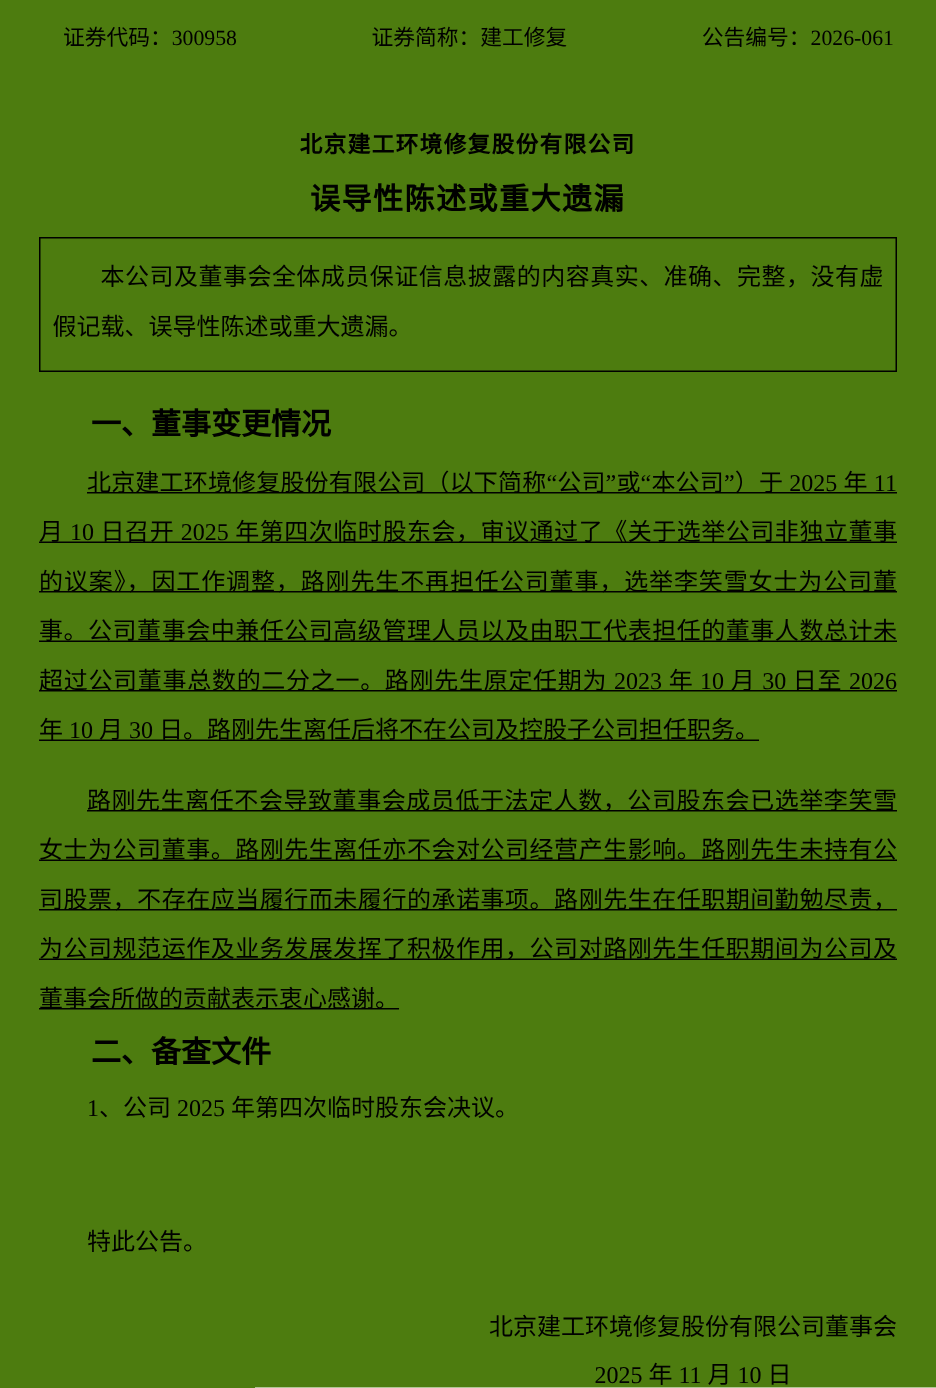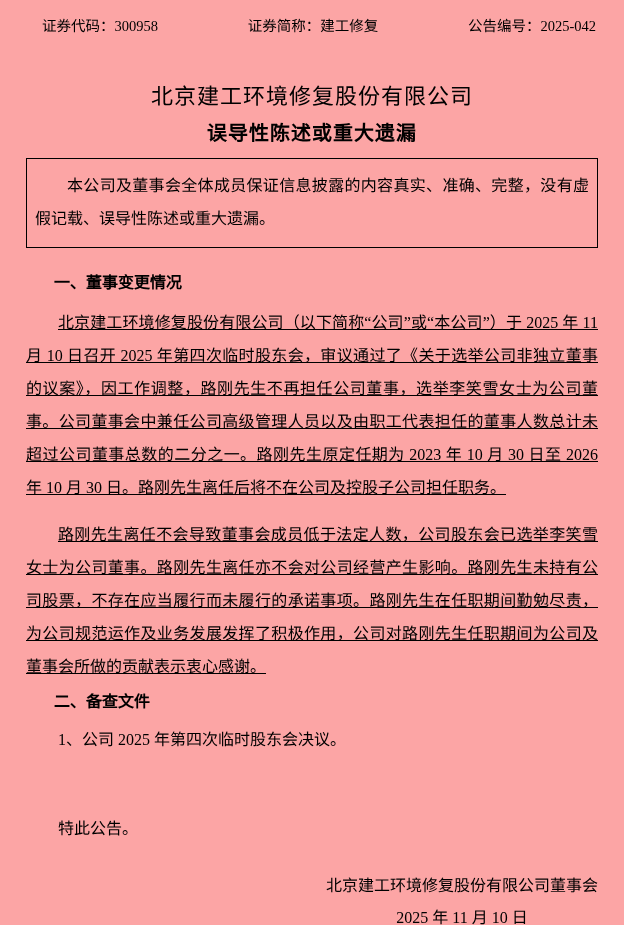--- a/index.html
+++ b/index.html
@@ -2,42 +2,42 @@
 <html lang="zh-CN"><head>
 <meta charset="utf-8">
 <style>
   * { margin: 0; padding: 0; box-sizing: border-box; }
   html, body { background: #ffffff; }
   .page {
     position: relative;
     width: 624px;
     height: 925px;
     margin: 0 auto;
-    background: #fca5a5;
+    background: #4d7c0f;
     color: #000000;
     font-family: "Liberation Serif", "DejaVu Serif", serif;
     font-size: 16px;
     padding: 16px 26px 0 26px;
     overflow: hidden;
   }
   .doc-header {
     display: flex;
     justify-content: space-between;
     align-items: baseline;
     font-size: 14.5px;
     line-height: 20px;
     padding: 0 2px 0 16px;
     white-space: nowrap;
   }
   .doc-title {
     margin-top: 48px;
     text-align: center;
     font-family: "Liberation Sans", "DejaVu Sans", sans-serif;
-    font-weight: normal;
-    font-size: 22px;
+    font-weight: bold;
+    font-size: 15px;
     line-height: 26px;
     letter-spacing: 1px;
   }
   .doc-subtitle {
     margin-top: 10px;
     text-align: center;
     font-family: "Liberation Sans", "DejaVu Sans", sans-serif;
     font-weight: bold;
     font-size: 20px;
     line-height: 26px;
@@ -49,21 +49,21 @@
     padding: 10px 8px 12px 8px;
     line-height: 33px;
     text-align: justify;
     text-indent: 2em;
     font-family: Liberation Serif, serif;
   }
   .section-heading {
     margin-top: 24px;
     font-family: "Liberation Sans", "DejaVu Sans", sans-serif;
     font-weight: bold;
-    font-size: 16px;
+    font-size: 20px;
     line-height: 22px;
     text-indent: 1.75em;
   }
   .section-heading.second { margin-top: 8px; }
   .body-para {
     margin-top: 12px;
     line-height: 33px;
     text-align: justify;
     text-indent: 2em;
     text-decoration: underline;
@@ -90,21 +90,21 @@
   .signature-date { display: block; margin-top: 10px; line-height: 22px; }
 </style>
 </head>
 <body>
 
 <div class="page">
 
   <div class="doc-header">
     <span>证券代码：300958</span>
     <span>证券简称：建工修复</span>
-    <span>公告编号：2025-042</span>
+    <span>公告编号：2026-061</span>
   </div>
 
   <div class="doc-title">北京建工环境修复股份有限公司</div>
   <div class="doc-subtitle">误导性陈述或重大遗漏</div>
 
   <div class="notice-box">
     <span>本公司及董事会全体成员保证信息披露的内容真实、准确、完整，没有虚假记载、误导性陈述或重大遗漏。</span>
   </div>
 
   <div class="section-heading">一、董事变更情况</div>

